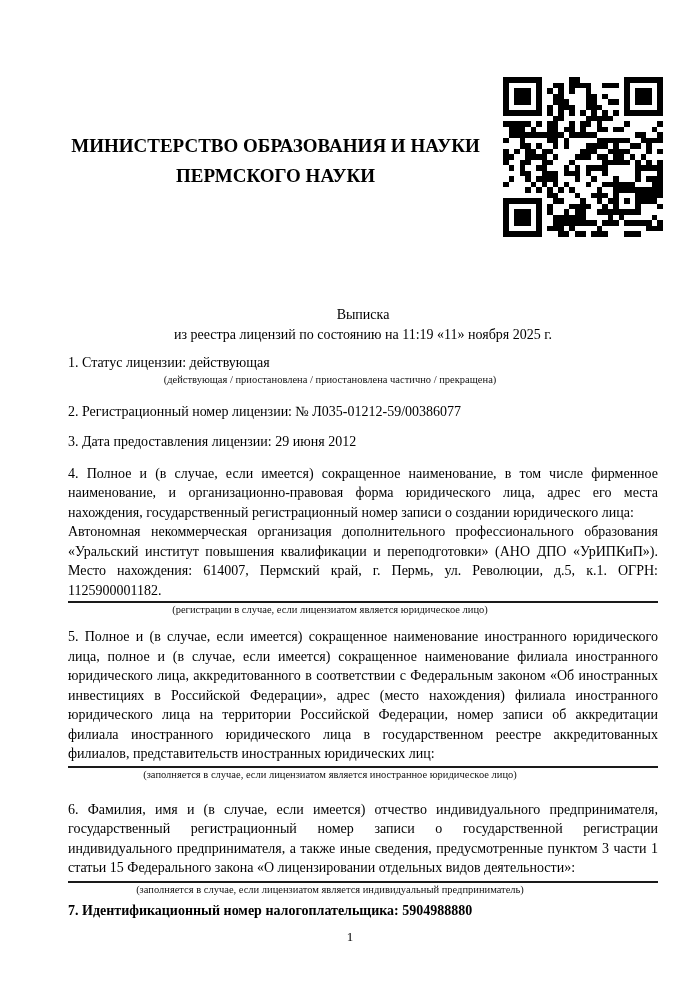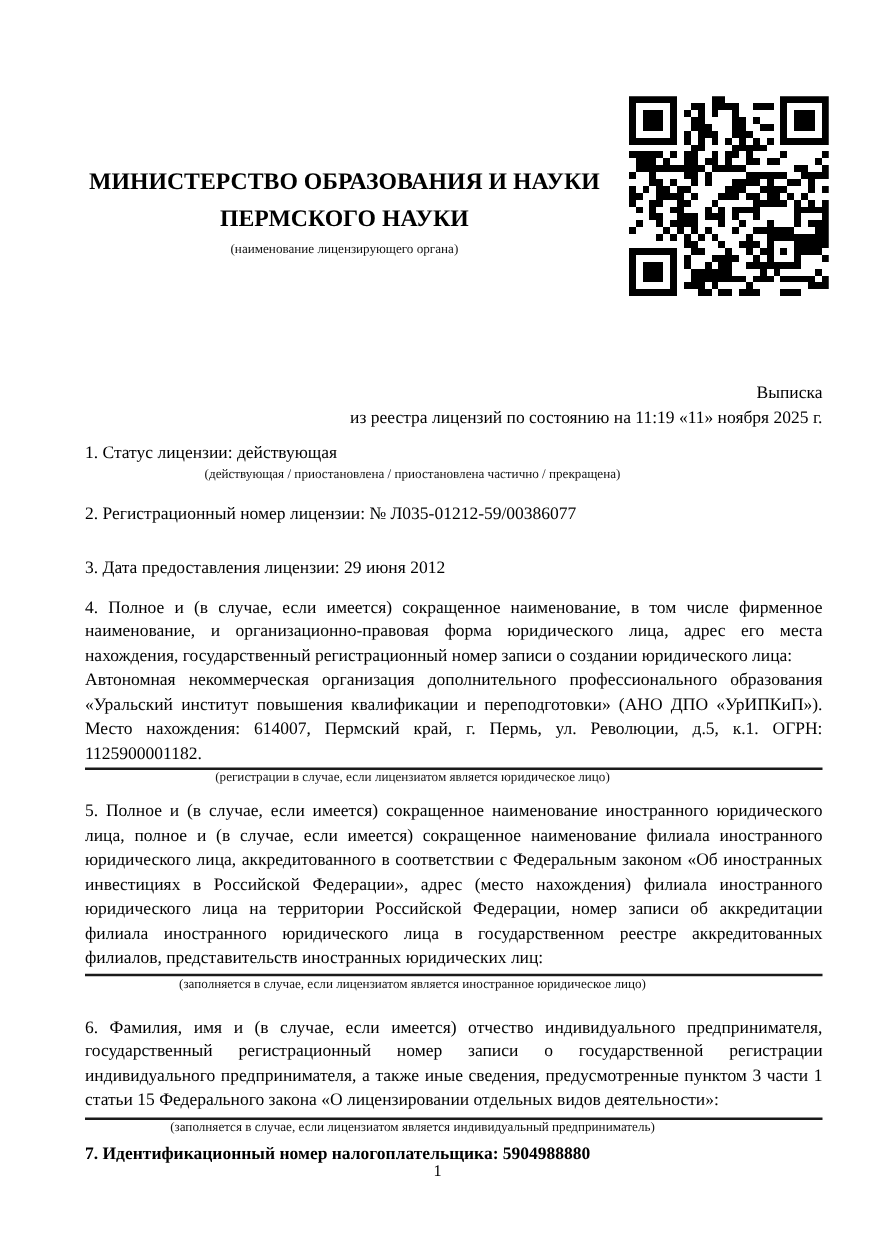--- a/index.html
+++ b/index.html
@@ -25,31 +25,31 @@
     white-space:nowrap;
   }
   .ministry-caption{
     font-size:10.5px;line-height:14px;margin-top:2px;color:#111;
   }
   
   .content{
     position:absolute;top:305px;left:68px;width:590px;
     font-size:14px;line-height:19.5px;
   }
-  .doc-title{text-align:right;}
+  .doc-title{text-align:center;}
   .content p{margin:0;}
   .para{text-align:justify;}
   .caption{
     font-size:10.5px;line-height:14px;text-align:center;color:#111;
   }
   .shift{margin-right:66px;} 
   .rule-caption{border-top:2px solid #1a1a1a;}
   #item-status{margin-top:9px;}
   #item-reg{margin-top:15px;}
-  #item-date{margin-top:24px;font-family:Liberation Serif, serif;}
+  #item-date{margin-top:11px;font-family:Liberation Serif, serif;}
   #item4-label{margin-top:12px;}
   #rule4{margin-top:1px;}
   #item5{margin-top:10px;}
   #rule5{margin-top:2px;}
   #item6{margin-top:18px;}
   #rule6{margin-top:3px;}
   #item7{margin-top:4px;font-weight:bold;}
   .page-number{
     position:absolute;top:929px;left:0;width:700px;
     text-align:center;font-size:13px;line-height:16px;
@@ -484,21 +484,20 @@
       <rect x="22" y="28" width="1" height="1" fill="#000"></rect>
       <rect x="23" y="28" width="1" height="1" fill="#000"></rect>
       <rect x="24" y="28" width="1" height="1" fill="#000"></rect>
     </svg>
 
   <header class="ministry-header">
     <div class="ministry-name">
       <div>МИНИСТЕРСТВО ОБРАЗОВАНИЯ И НАУКИ</div>
       <div>ПЕРМСКОГО НАУКИ</div>
     </div>
-    <div class="ministry-caption">(наименование лицензирующего органа)</div>
   </header>
 
   <main class="content">
 
     <div class="doc-title">
       <div>Выписка</div>
       <div>из реестра лицензий по состоянию на 11:19 «11» ноября 2025 г.</div>
     </div>
 
     <p id="item-status">1. Статус лицензии: действующая</p>

